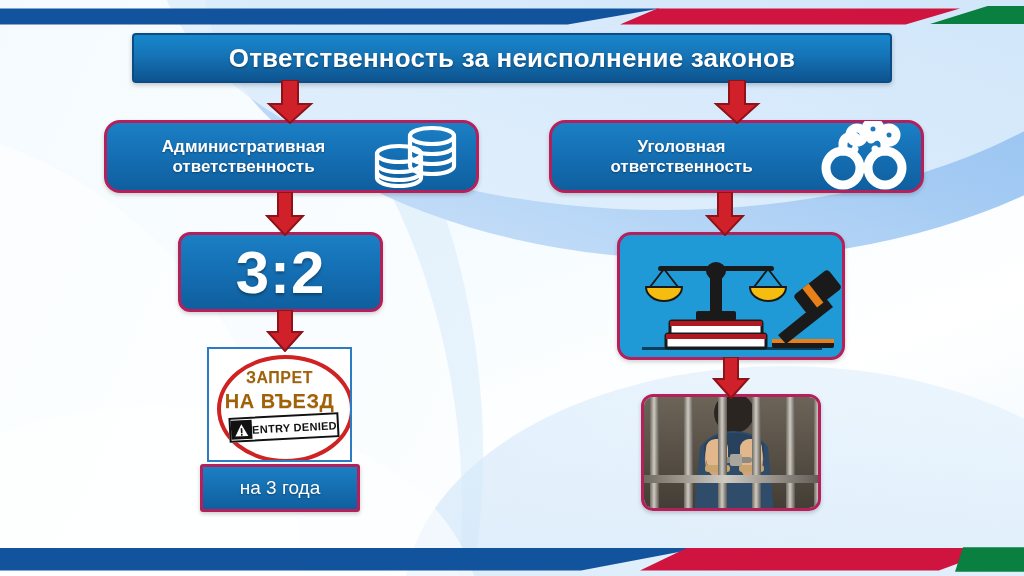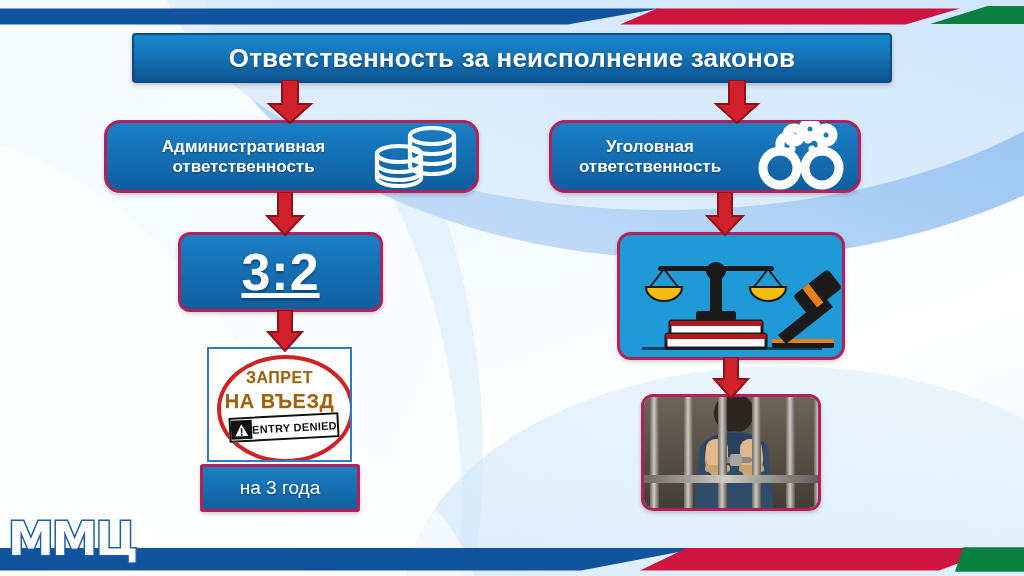--- a/index.html
+++ b/index.html
@@ -75,33 +75,33 @@
     border:2px solid #0c4c86;border-radius:4px;
     display:flex;align-items:center;justify-content:center;
     box-shadow:0 2px 5px rgba(0,0,0,.22);
     text-align:right;
   }
   .title-text{color:#fff;font-size:26px;font-weight:bold;letter-spacing:.2px;
     text-shadow:0 1px 2px rgba(0,0,0,.4);white-space:nowrap;}
 
   
   .box-admin{left:104px;top:120px;width:375px;height:73px;}
-  .box-crim {left:549px;top:120px;width:312px;height:73px;}
+  .box-crim {left:549px;top:120px;width:375px;height:73px;}
   .box-admin .pill-label,.box-crim .pill-label{font-size:17px;}
   .box-admin .pill-label{padding-right:96px;}
   .box-crim  .pill-label{padding-right:110px;}
 
   .icon-slot{position:absolute;top:0;bottom:0;display:flex;align-items:center;}
   .icon-coins{right:6px;width:100px;}
   .icon-cuffs{right:6px;width:106px;}
 
   
   .box-ratio{left:178px;top:232px;width:205px;height:80px;border-radius:12px;}
-  .ratio-text{color:#fff;font-size:52px;font-weight:bold;letter-spacing:1px;
-    text-shadow:0 2px 3px rgba(0,0,0,.35);text-decoration:underline;}
+  .ratio-text{color:#fff;font-size:60px;font-weight:bold;letter-spacing:1px;
+    text-shadow:0 2px 3px rgba(0,0,0,.35);}
 
   
   .box-scales{left:617px;top:232px;width:228px;height:128px;border-radius:14px;
     background:#1f9ad6;border:3px solid #b5205a;overflow:hidden;
     box-shadow:0 2px 4px rgba(0,0,0,.18);}
 
   
   .box-sign{left:207px;top:347px;width:145px;height:115px;
     background:#ffffff;border:2px solid #2b7cc4;overflow:hidden;}
 
@@ -331,17 +331,14 @@
       <rect x="0" y="78" width="180" height="8" fill="url(#barg)"></rect>
     </svg>
   </div>
 
   <div class="ribbon bottom">
     <div class="rb-seg rb-blue"></div>
     <div class="rb-seg rb-red"></div>
     <div class="rb-seg rb-green"></div>
   </div>
 
-  <div class="logo">
-    <div class="logo-text">ММЦ</div>
-  </div>
 
 </div>
 
 </body></html>

